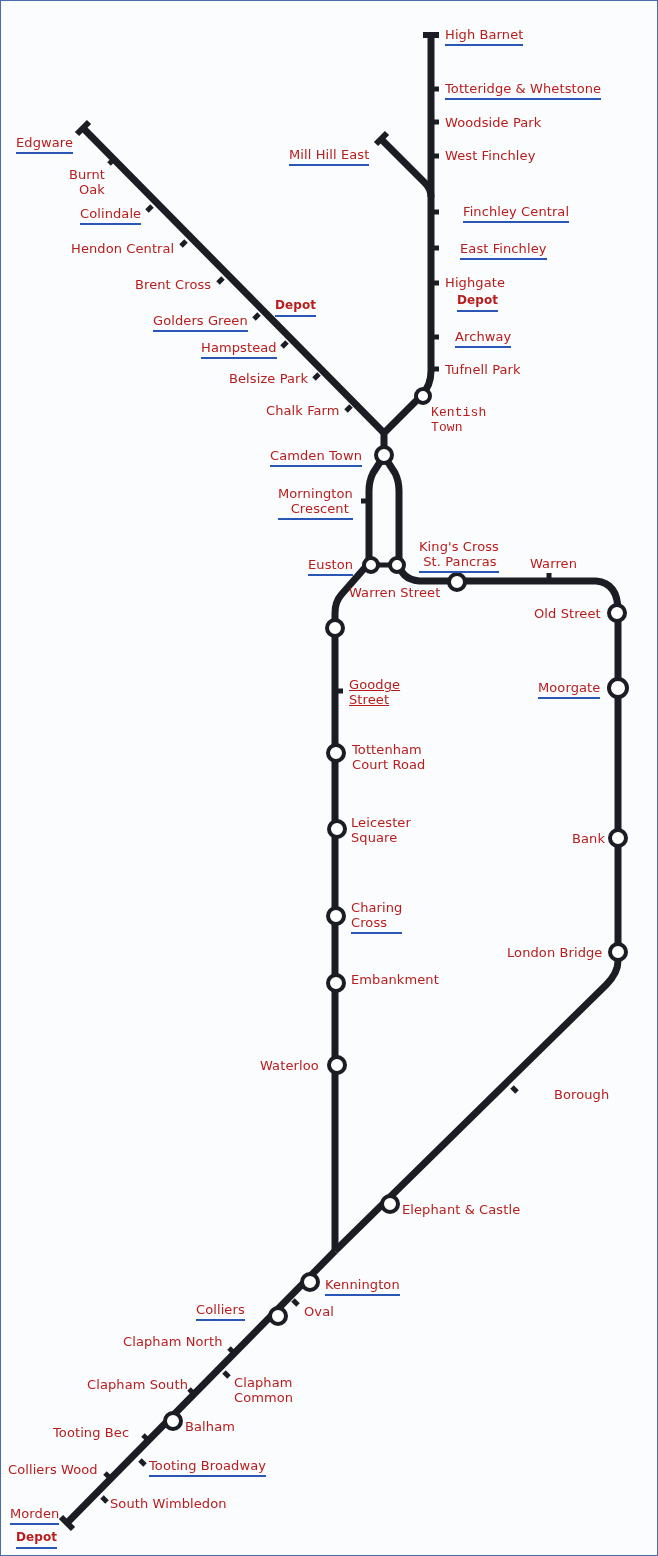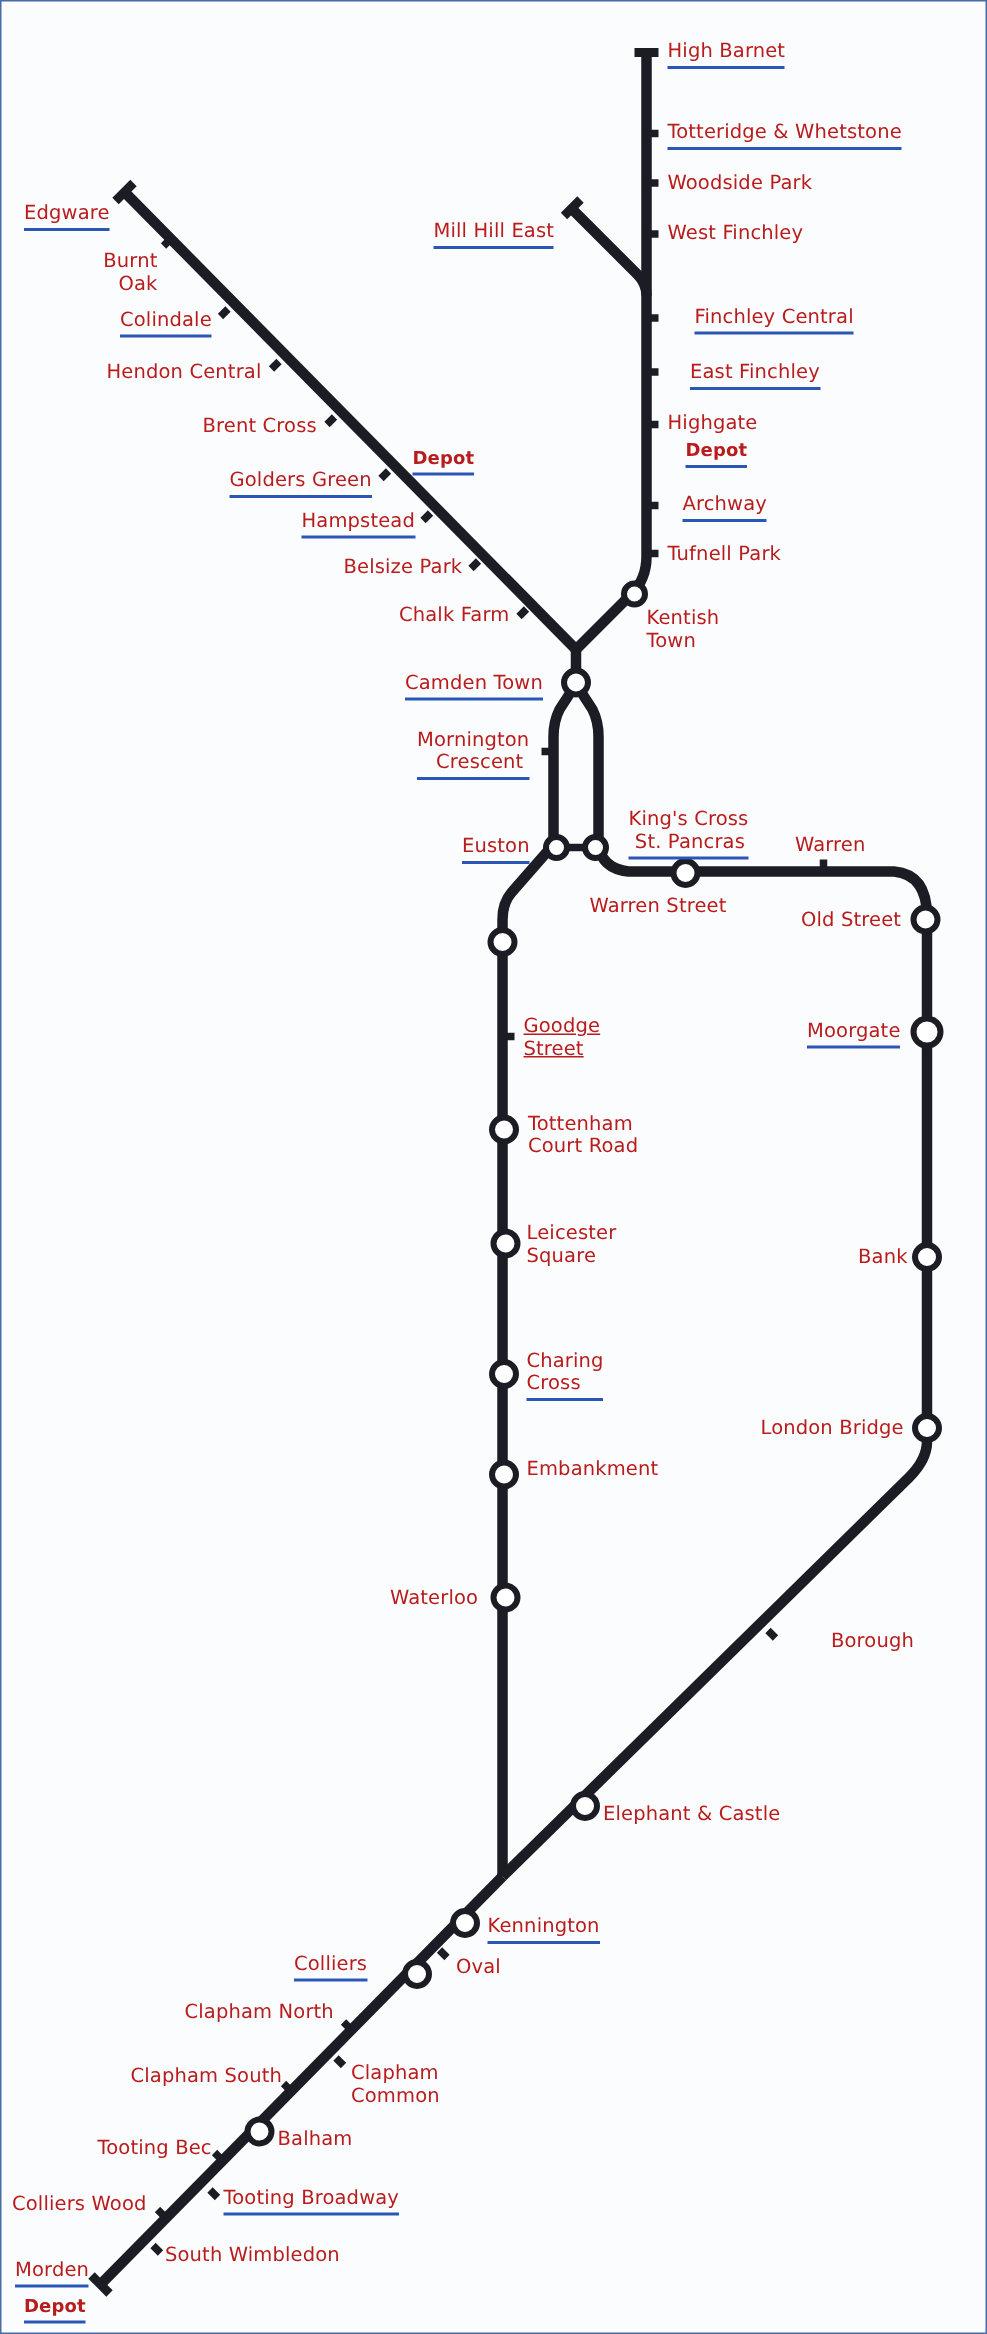--- a/index.html
+++ b/index.html
@@ -112,21 +112,21 @@
   <div class="lbl u" style="left:444px;top:80px;">Totteridge &amp; Whetstone</div>
   <div class="lbl" style="left:444px;top:114px;">Woodside Park</div>
   <div class="lbl" style="left:444px;top:147px;">West Finchley</div>
   <div class="lbl u" style="left:288px;top:146px;">Mill Hill East</div>
   <div class="lbl u" style="left:436px;top:203px;margin-left:26px;">Finchley Central</div>
   <div class="lbl u" style="left:444px;top:240px;margin-left:15px;">East Finchley</div>
   <div class="lbl" style="left:444px;top:274px;">Highgate</div>
   <div class="lbl u depot" style="left:456px;top:292px;">Depot</div>
   <div class="lbl u" style="left:444px;top:328px;margin-left:10px;">Archway</div>
   <div class="lbl" style="left:444px;top:361px;">Tufnell Park</div>
-  <div class="lbl" style="left:430px;top:404px;">Kentish
+  <div class="lbl" style="left:430px;top:404px;font-family:Liberation Mono, monospace;">Kentish
 Town</div>
 
   <div class="lbl u" style="left:15px;top:134px;">Edgware</div>
   <div class="lbl r" style="left:60px;top:166px;width:44px;">Burnt
 Oak</div>
   <div class="lbl u" style="left:79px;top:205px;">Colindale</div>
   <div class="lbl" style="left:70px;top:240px;">Hendon Central</div>
   <div class="lbl" style="left:134px;top:276px;">Brent Cross</div>
   <div class="lbl u depot" style="left:274px;top:297px;">Depot</div>
   <div class="lbl u" style="left:152px;top:312px;">Golders Green</div>
@@ -141,39 +141,39 @@
   <div class="lbl u" style="left:418px;top:538px;">King's Cross
  St. Pancras</div>
   <div class="lbl" style="left:529px;top:555px;">Warren</div>
   <div class="lbl" style="left:533px;top:605px;">Old Street</div>
   <div class="lbl u" style="left:537px;top:679px;">Moorgate</div>
   <div class="lbl" style="left:571px;top:830px;">Bank</div>
   <div class="lbl" style="left:506px;top:944px;">London Bridge</div>
   <div class="lbl" style="left:519px;top:1086px;margin-left:34px;">Borough</div>
   <div class="lbl" style="left:401px;top:1201px;">Elephant &amp; Castle</div>
 
-  <div class="lbl" style="left:348px;top:596px;margin-left:44px;">Warren Street</div>
+  <div class="lbl" style="left:348px;top:584px;">Warren Street</div>
   <div class="lbl" style="left:348px;top:676px;text-decoration:underline;">Goodge
 Street</div>
   <div class="lbl" style="left:351px;top:741px;">Tottenham
 Court Road</div>
   <div class="lbl" style="left:350px;top:814px;">Leicester
 Square</div>
   <div class="lbl u" style="left:350px;top:899px;">Charing
 Cross</div>
   <div class="lbl" style="left:350px;top:971px;">Embankment</div>
   <div class="lbl" style="left:259px;top:1057px;">Waterloo</div>
 
   <div class="lbl u" style="left:324px;top:1276px;">Kennington</div>
   <div class="lbl" style="left:303px;top:1303px;">Oval</div>
   <div class="lbl u" style="left:195px;top:1301px;">Colliers</div>
   <div class="lbl" style="left:122px;top:1333px;">Clapham North</div>
   <div class="lbl" style="left:233px;top:1374px;">Clapham
 Common</div>
   <div class="lbl" style="left:86px;top:1376px;">Clapham South</div>
   <div class="lbl" style="left:184px;top:1418px;">Balham</div>
-  <div class="lbl" style="left:64px;top:1424px;">Tooting Bec</div>
+  <div class="lbl" style="left:52px;top:1424px;">Tooting Bec</div>
   <div class="lbl u" style="left:148px;top:1457px;">Tooting Broadway</div>
   <div class="lbl" style="left:7px;top:1461px;">Colliers Wood</div>
   <div class="lbl" style="left:109px;top:1495px;">South Wimbledon</div>
   <div class="lbl u" style="left:9px;top:1505px;">Morden</div>
   <div class="lbl u depot" style="left:15px;top:1529px;">Depot</div>
 </div>
 
 </body></html>

